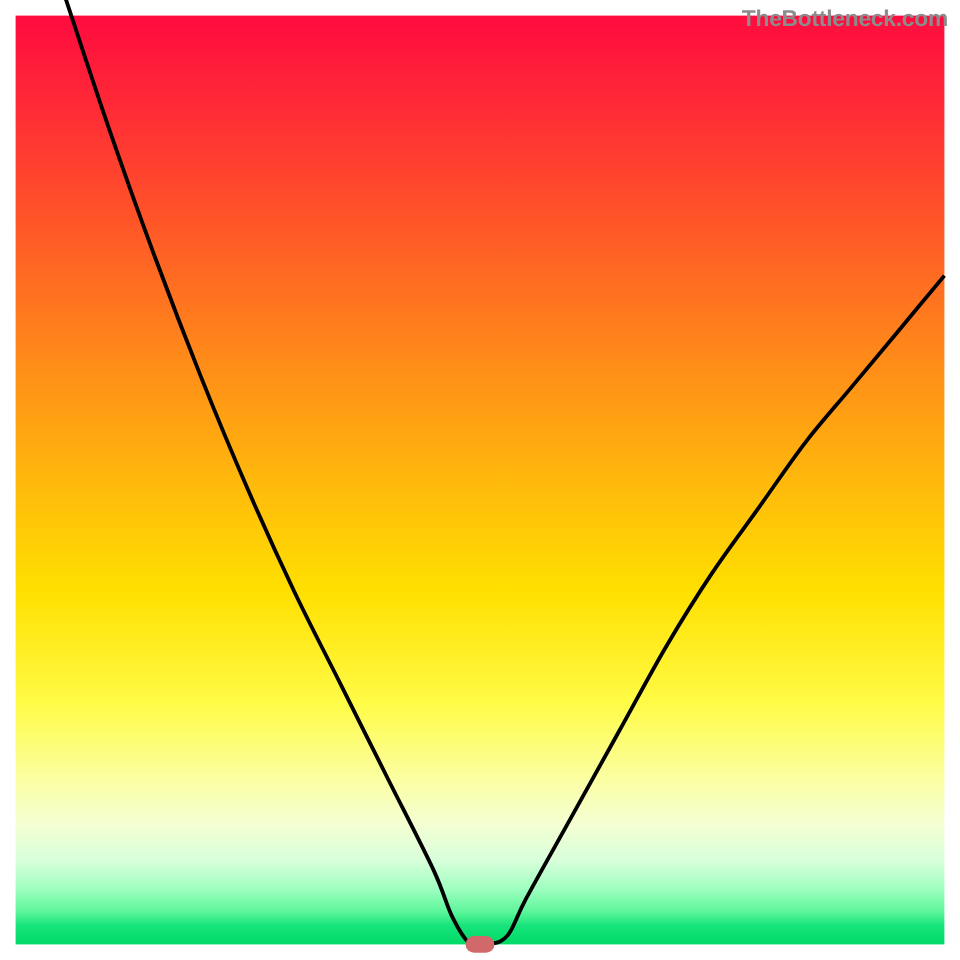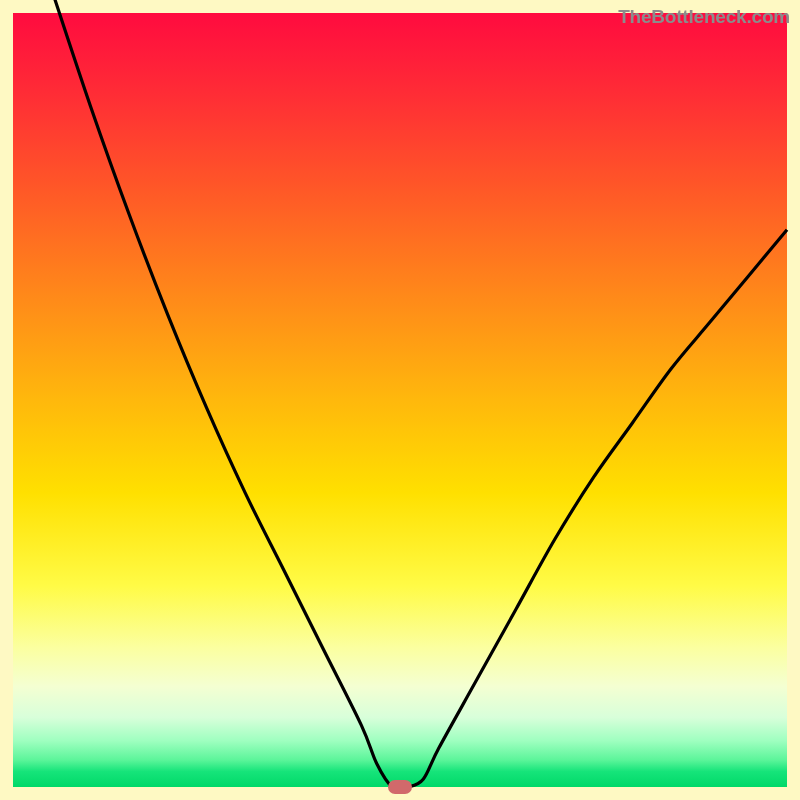--- a/index.html
+++ b/index.html
@@ -1,21 +1,21 @@
 <!DOCTYPE html>
 <html><head>
 <meta charset="utf-8">
 <style>
   * { margin: 0; padding: 0; box-sizing: border-box; }
   html, body { width: 800px; height: 800px; overflow: hidden; background: #000; }
   .wrapper {
     width: 800px;
     height: 800px;
     position: relative;
-    background: #fef9c3;
+    background: #ffffff;
   }
   .plot-area {
     position: absolute;
     left: 13px;
     top: 13px;
     width: 774px;
     height: 774px;
     background: linear-gradient(
       to bottom,
       #ff0b3f 0%,

